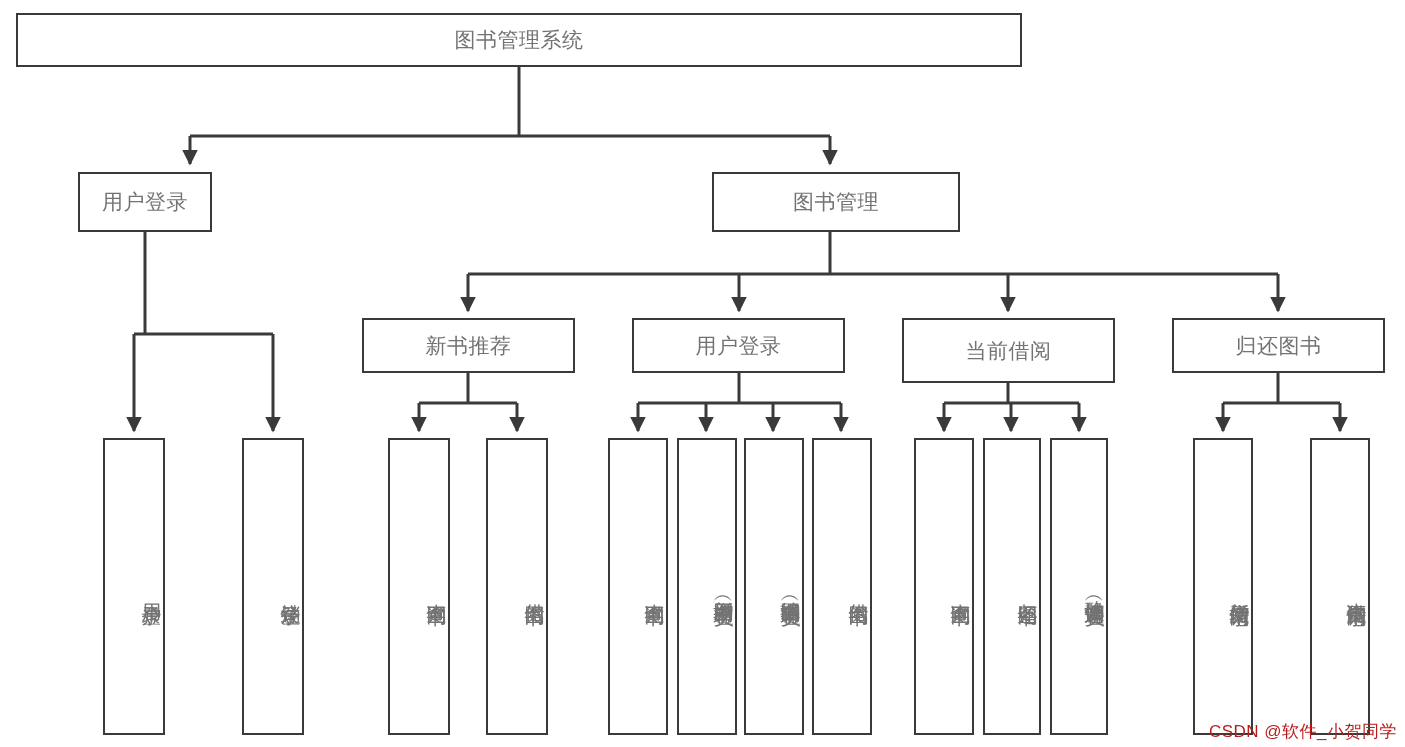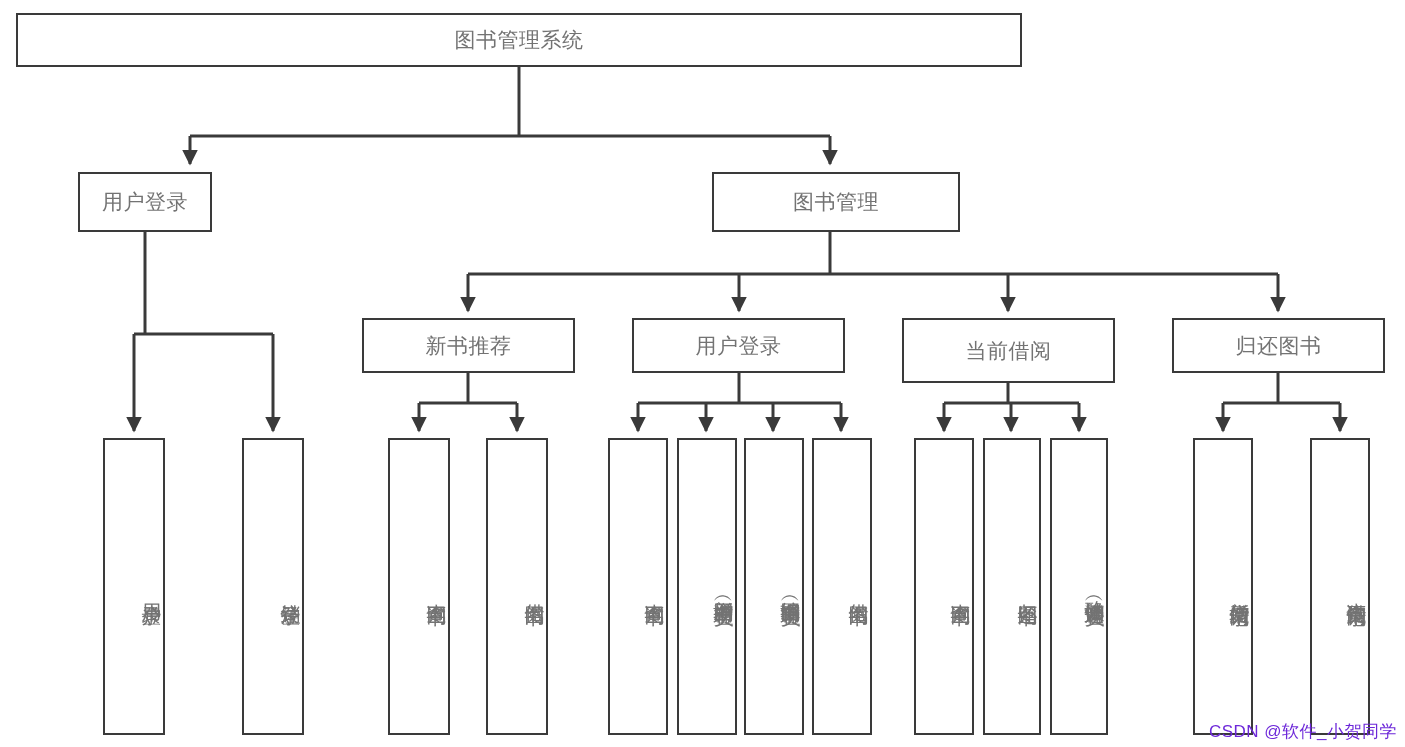--- a/index.html
+++ b/index.html
@@ -56,21 +56,21 @@
   }
   .node.vert .node-label {
     writing-mode: vertical-rl;
     text-orientation: upright;
   }
   #watermark {
     position: absolute;
     right: 8px;
     bottom: 4px;
     font-size: 17px;
-    color: #6d28d9;
+    color: #b91c1c;
     letter-spacing: 0.5px;
     white-space: nowrap;
   }
 </style>
 </head>
 <body>
 
 <div id="canvas">
 
   <svg id="edges" viewBox="0 0 1405 747" xmlns="http://www.w3.org/2000/svg">

